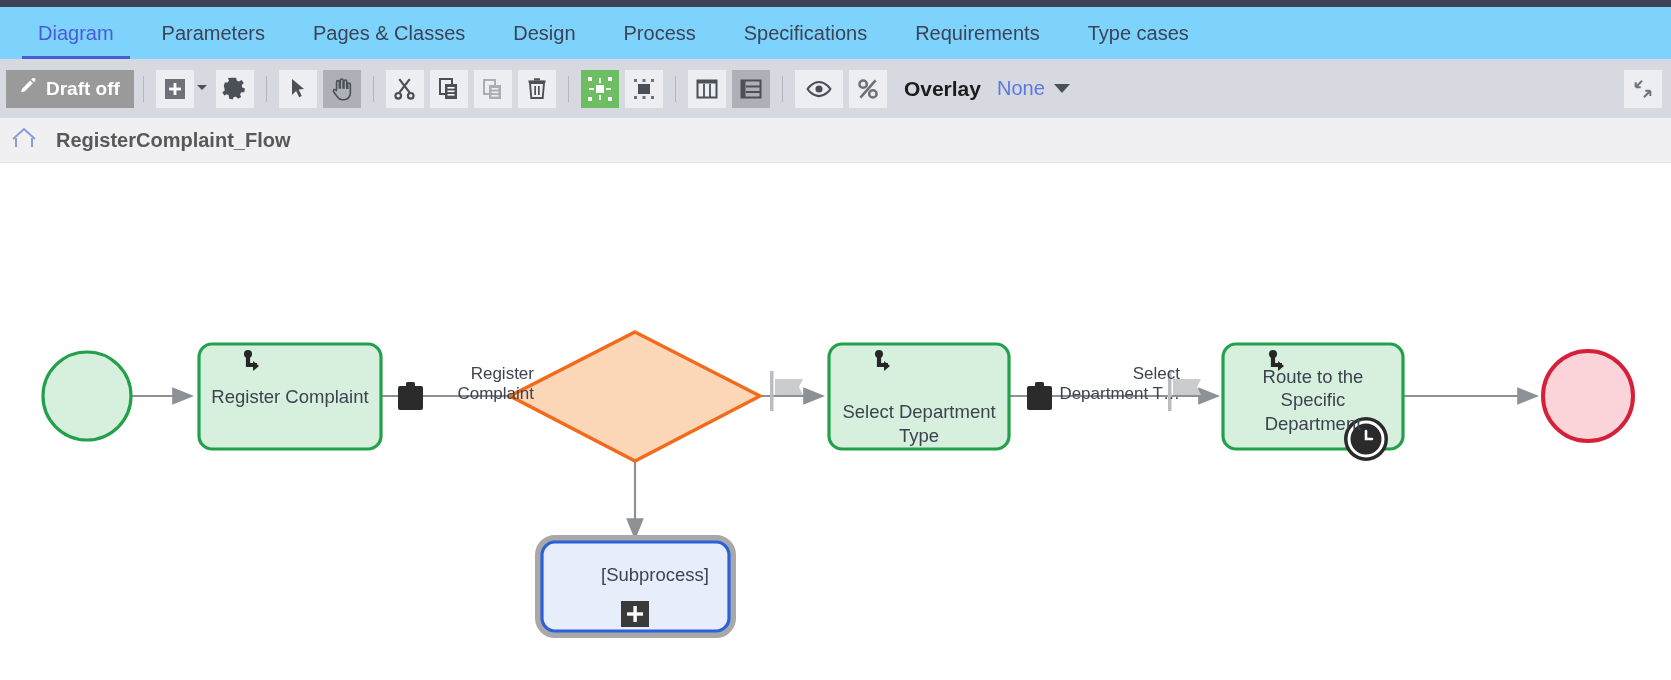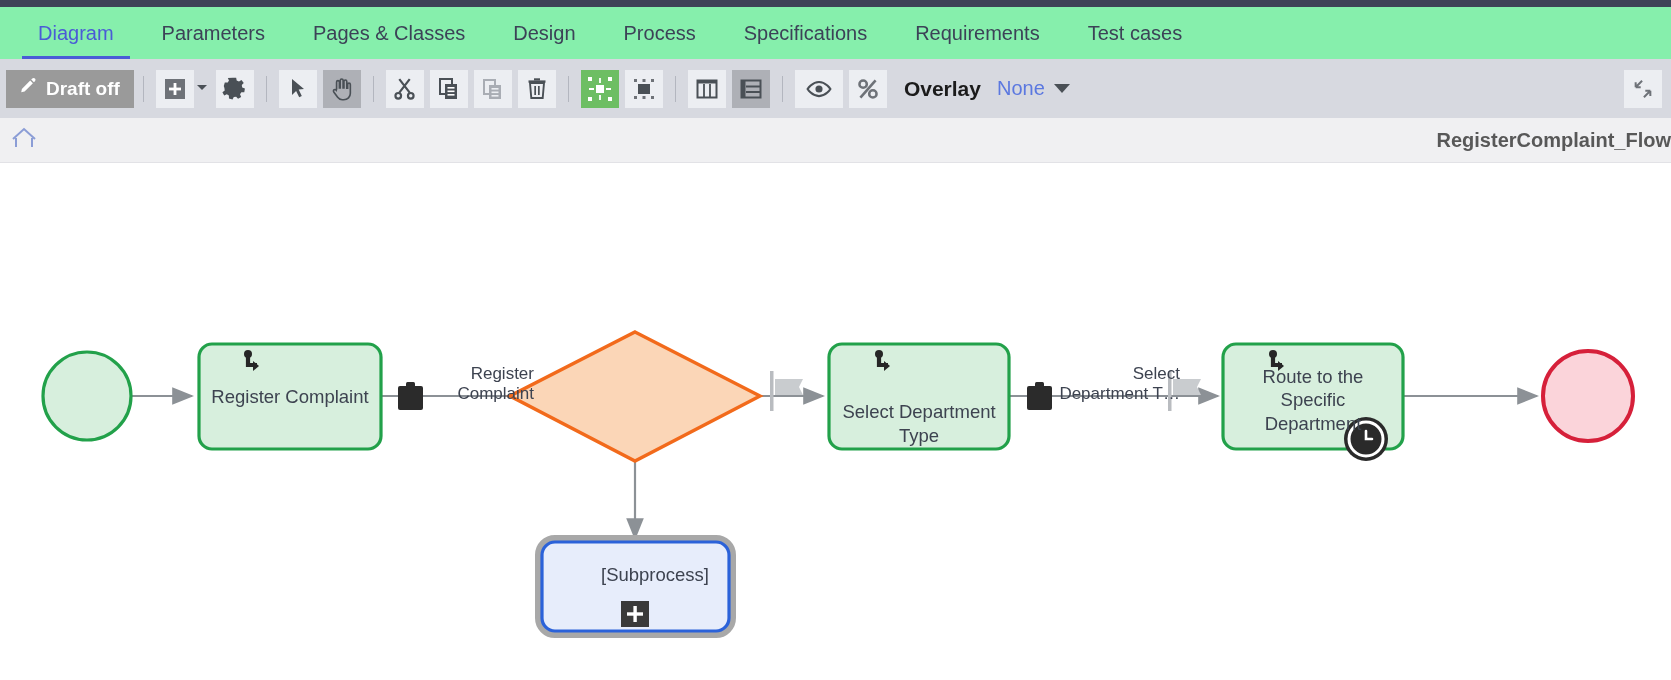--- a/index.html
+++ b/index.html
@@ -13,21 +13,21 @@
 
   
   .top-strip {
     position: absolute; left: 0; top: 0; width: 1671px; height: 7px;
     background: #3f4257;
   }
 
   
   .tabbar {
     position: absolute; left: 0; top: 7px; width: 1671px; height: 52px;
-    background: #86efac;
+    background: #7dd3fc;
     display: flex; align-items: flex-start;
     box-sizing: border-box;
     padding-left: 14px;
   }
   .tab {
     position: relative;
     height: 52px;
     display: flex; align-items: center;
     padding: 0 24px;
     font-size: 20px;
@@ -86,21 +86,20 @@
   }
   .spacer { flex: 1 1 auto; }
 
   
   .breadcrumb {
     position: absolute; left: 0; top: 118px; width: 1671px; height: 45px;
     background: #f0f0f2;
     display: flex; align-items: center;
     box-sizing: border-box; padding-left: 10px;
     border-bottom: 1px solid #e2e2e6;
-    justify-content: space-between;
   }
   .bc-title {
     font-size: 20px; font-weight: bold; color: #585858; margin-left: 18px;
   }
 
   
   .canvas {
     position: absolute; left: 0; top: 164px; width: 1671px; height: 516px;
     background: #ffffff; overflow: hidden;
   }
@@ -146,21 +145,21 @@
     <div class="tab">
         <span>Process</span>
       </div>
     <div class="tab">
         <span>Specifications</span>
       </div>
     <div class="tab">
         <span>Requirements</span>
       </div>
     <div class="tab">
-        <span>Test cases</span>
+        <span>Type cases</span>
       </div>
   </div>
 
   <div class="toolbar">
 
     <div class="draft-btn">
       <span>
         <svg width="20" height="20" viewBox="0 0 20 20">
             <path d="M15.3 2.6c.8-.8 2-.8 2.6 0 .8.7.8 1.9 0 2.6l-1 1-2.7-2.7 1-.9zM13.2 4.6l2.7 2.7-8.3 8.3-3.4.7.7-3.4 8.3-8.3z" fill="#ffffff"></path>
           </svg>

